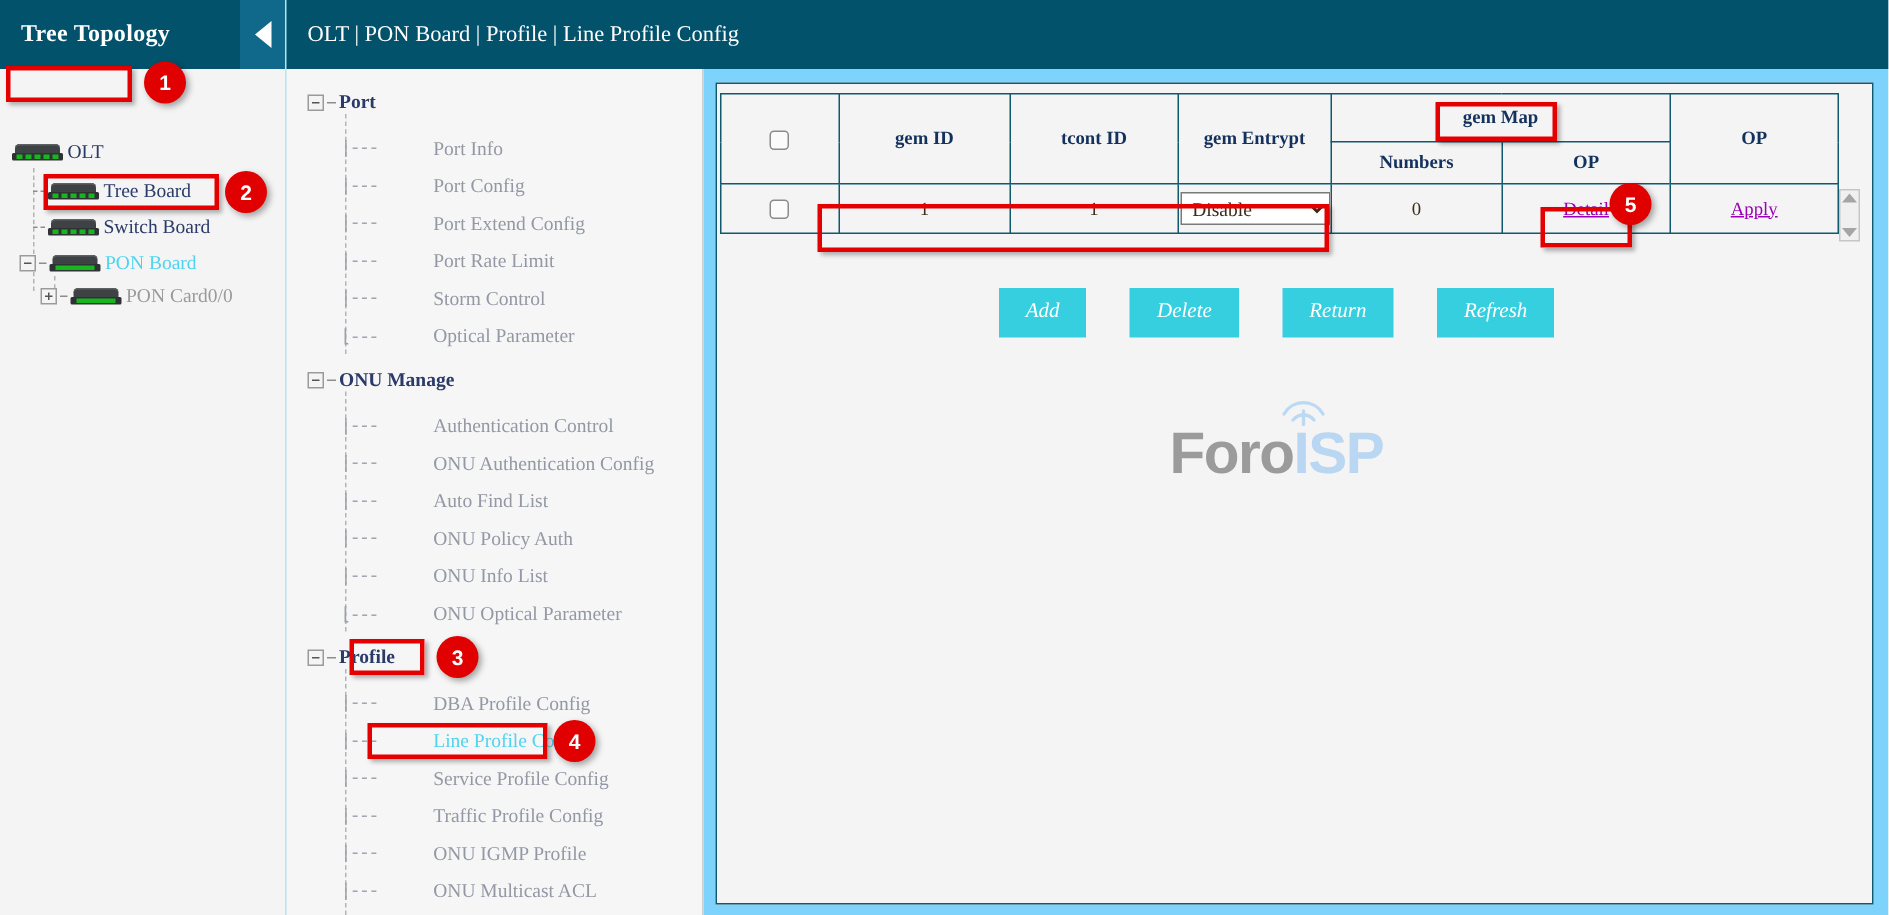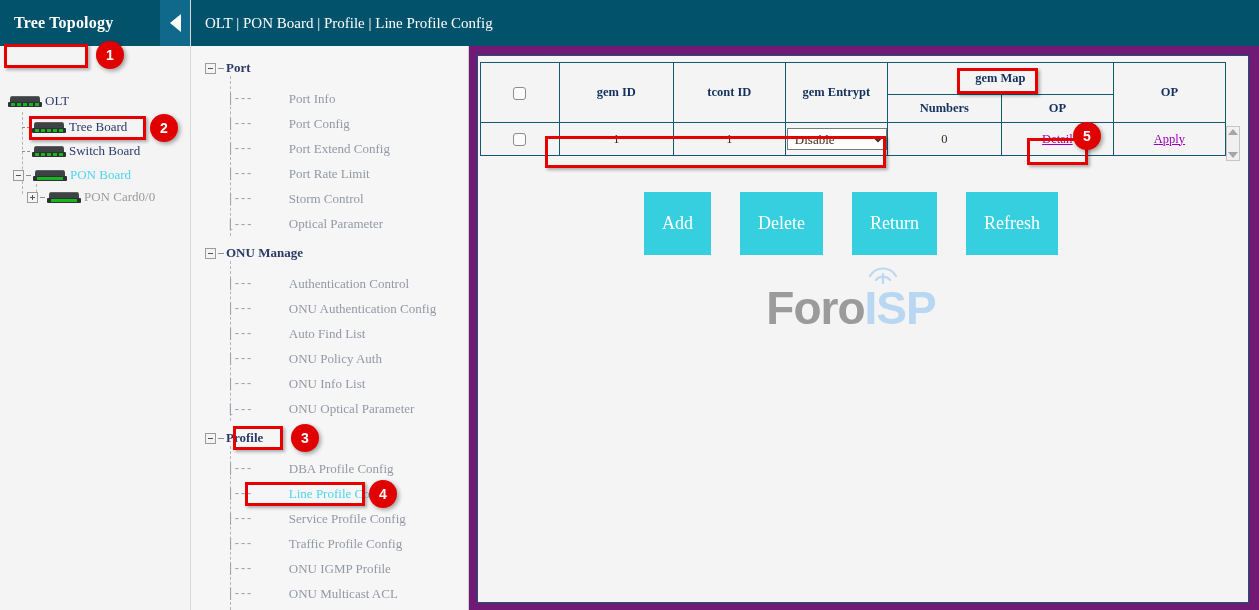--- a/index.html
+++ b/index.html
@@ -91,21 +91,21 @@
   .expander.plus:after {
     content: ""; position: absolute; left: 4px; top: 2px;
     width: 1px; height: 5px; background: #555;
   }
   .dashline { width: 8px; height: 1px; border-top: 1px dashed #8d8d8d; flex: none; margin-right: 2px; }
 
   
   .vguide { position: absolute; border-left: 1px dashed #b4b4b4; }
 
   
-  #main { position: absolute; left: 191px; top: 0; width: 1068px; height: 610px; background: #701a75; }
+  #main { position: absolute; left: 191px; top: 0; width: 1068px; height: 610px; background: #7dd3fc; }
   #topbar {
     height: 46px; background: #02526b;
     display: flex; align-items: center; padding-left: 14px;
   }
   #topbar .crumb { color: #ffffff; font-size: 15px; }
 
   
   #submenu {
     position: absolute; left: 0; top: 46px;
     width: 278px; height: 564px;
@@ -175,34 +175,34 @@
     display: flex; flex-direction: column; justify-content: space-between;
     align-items: center; padding: 2px 0;
   }
   #row-scroll .arr-up { width: 0; height: 0; border-left: 5px solid transparent; border-right: 5px solid transparent; border-bottom: 6px solid #a5a5a5; }
   #row-scroll .arr-dn { width: 0; height: 0; border-left: 5px solid transparent; border-right: 5px solid transparent; border-top: 6px solid #a5a5a5; }
 
   
   #btnrow { position: absolute; left: 0; top: 136px; width: 746px; display: flex; justify-content: center; gap: 29px; }
   .btn {
     background: #36cfe0; color: #ffffff;
-    border: none; padding: 22px 18px;
+    border: none; padding: 9px 18px;
     font-family: "Liberation Serif", serif;
-    font-size: 18px; cursor: pointer; line-height: 1.05;
+    font-size: 14px; cursor: pointer; line-height: 1.05; font-style: italic;
   }
 
   
   #watermark {
     position: absolute; left: 0; top: 225px; width: 746px;
     text-align: center; user-select: none;
   }
   #watermark .wm {
     display: inline-block; position: relative;
     font-family: "Liberation Sans", sans-serif;
-    font-size: 46px; font-weight: bold; letter-spacing: -1px;
+    font-size: 39px; font-weight: bold; letter-spacing: -1px;
   }
   #watermark .wm .foro { color: #9b9b9b; }
   #watermark .wm .isp { color: #b9d6f2; }
   #watermark .wifi { position: absolute; right: 36px; top: -17px; width: 34px; height: 20px; }
 
   
   .hbox {
     position: absolute;
     border: 3px solid #e50000;
     box-shadow: 2px 2px 3px rgba(0,0,0,.3);

